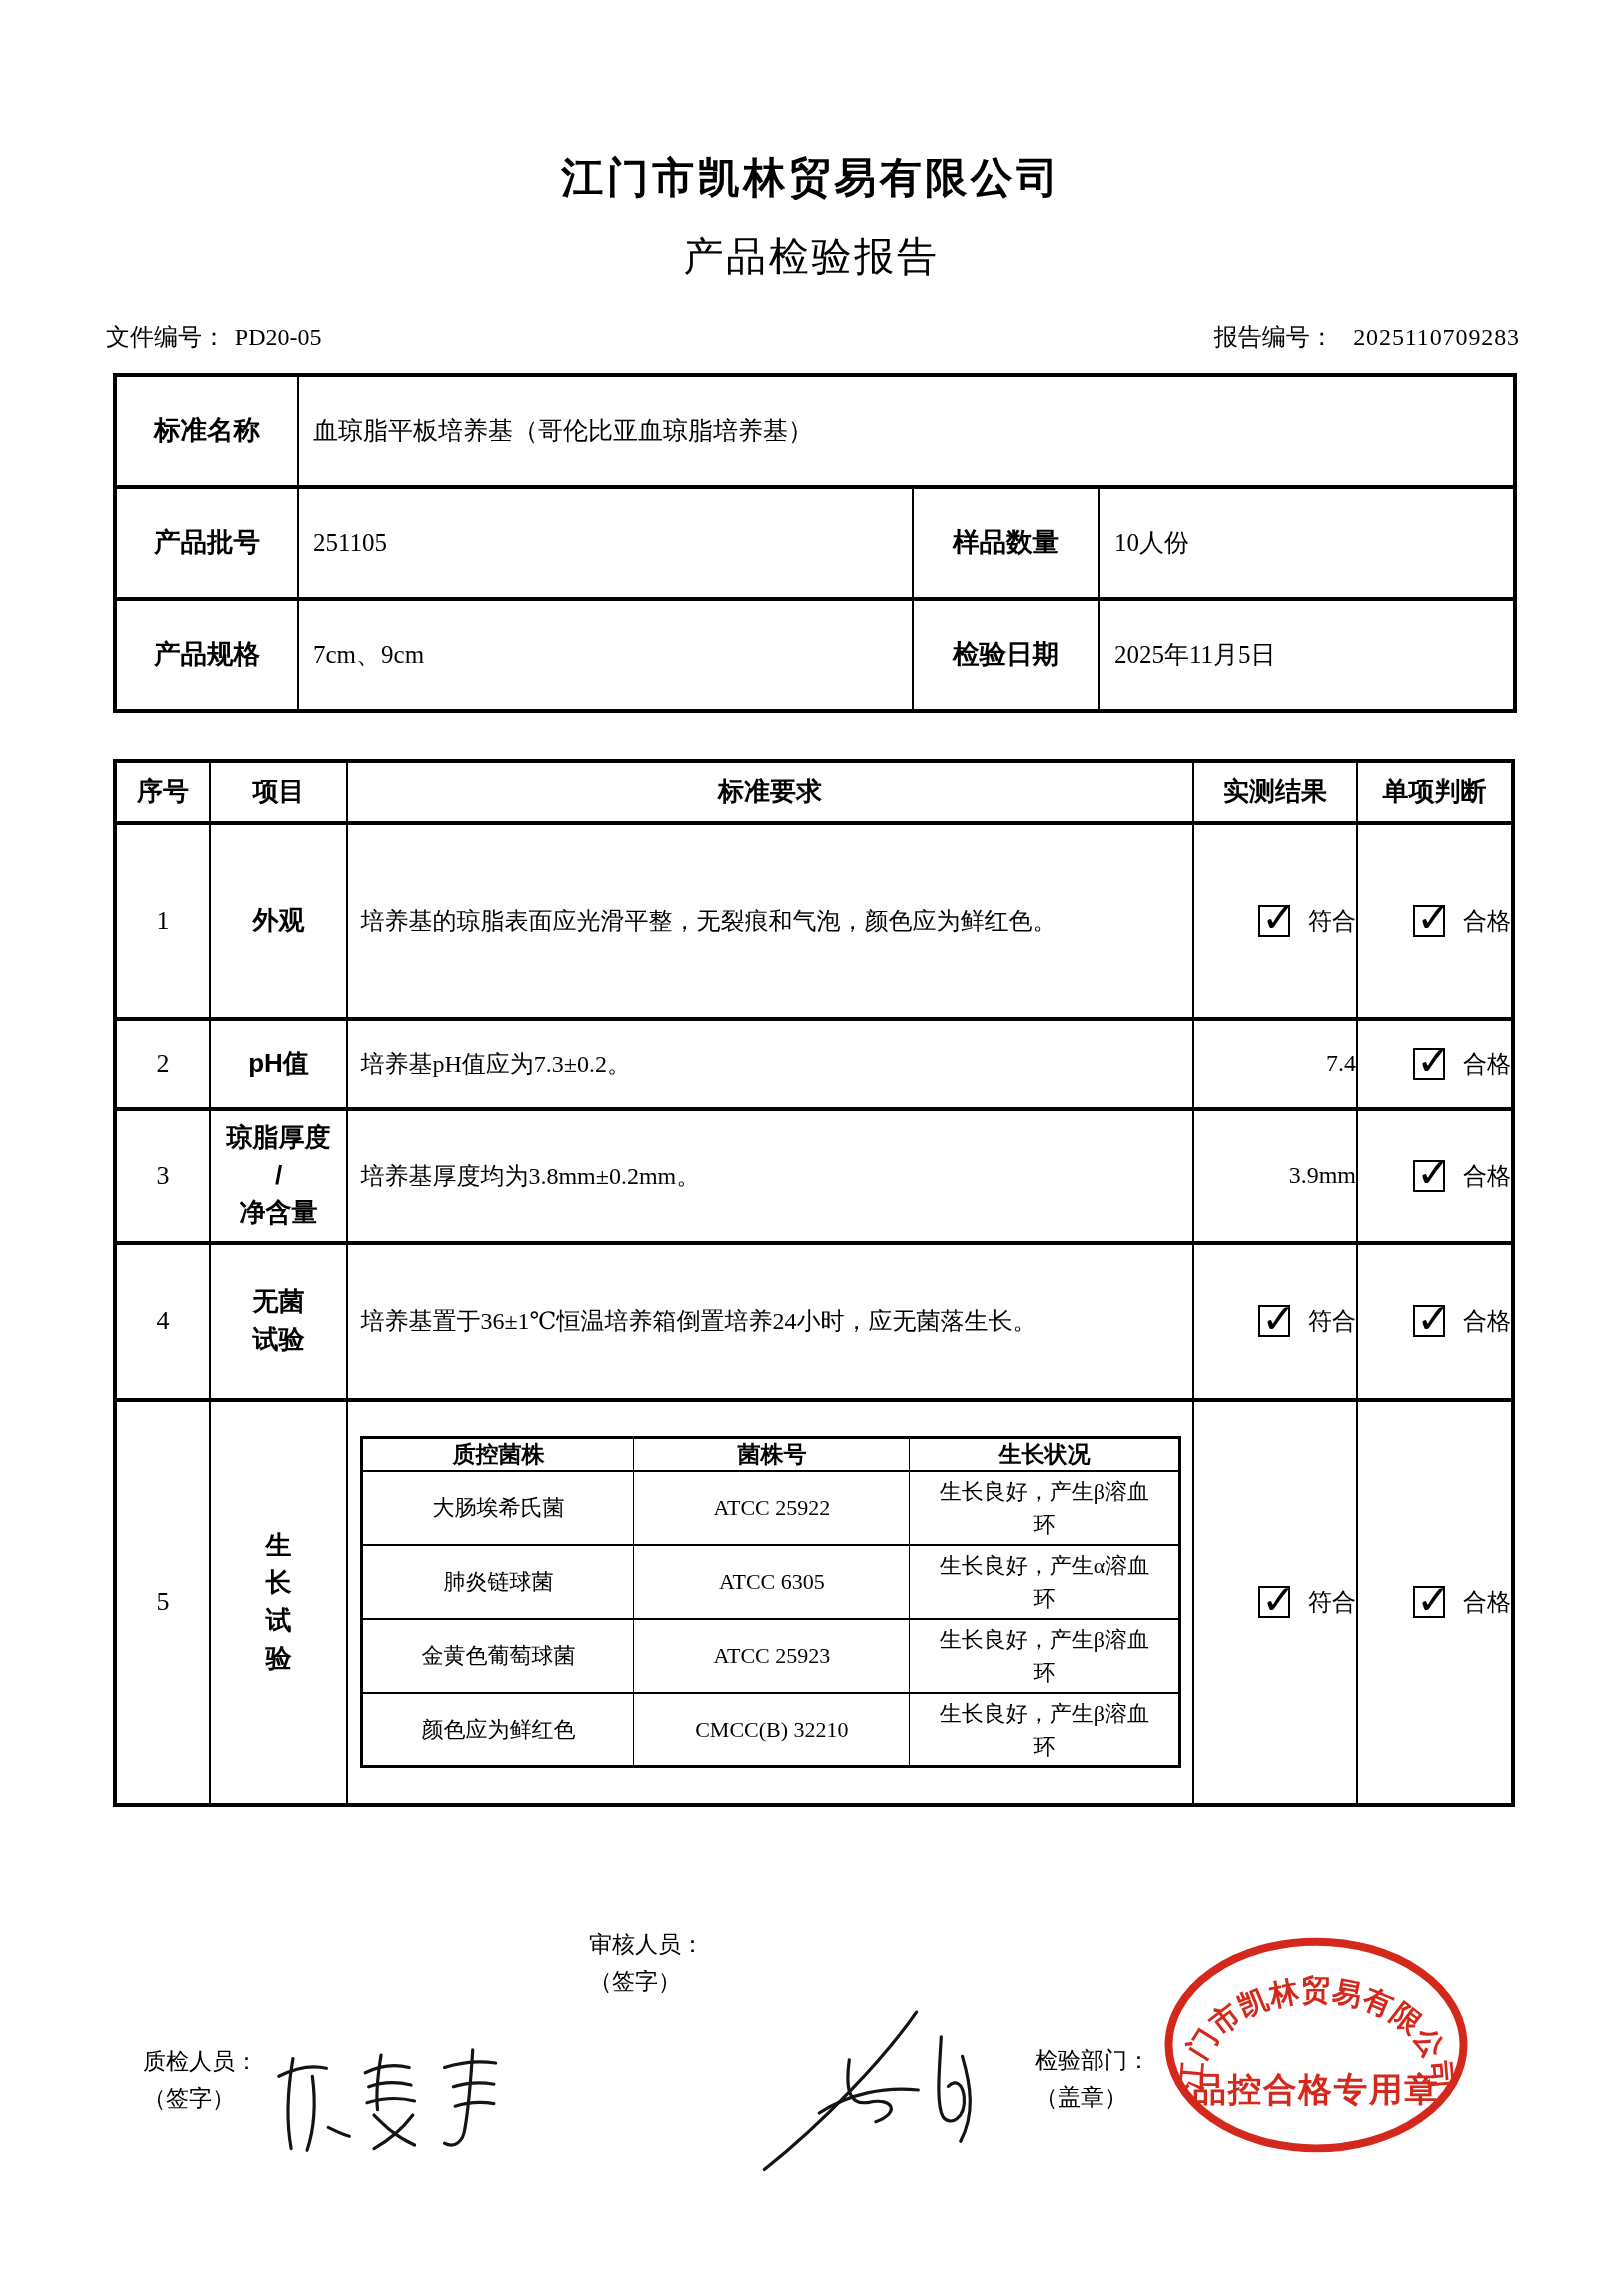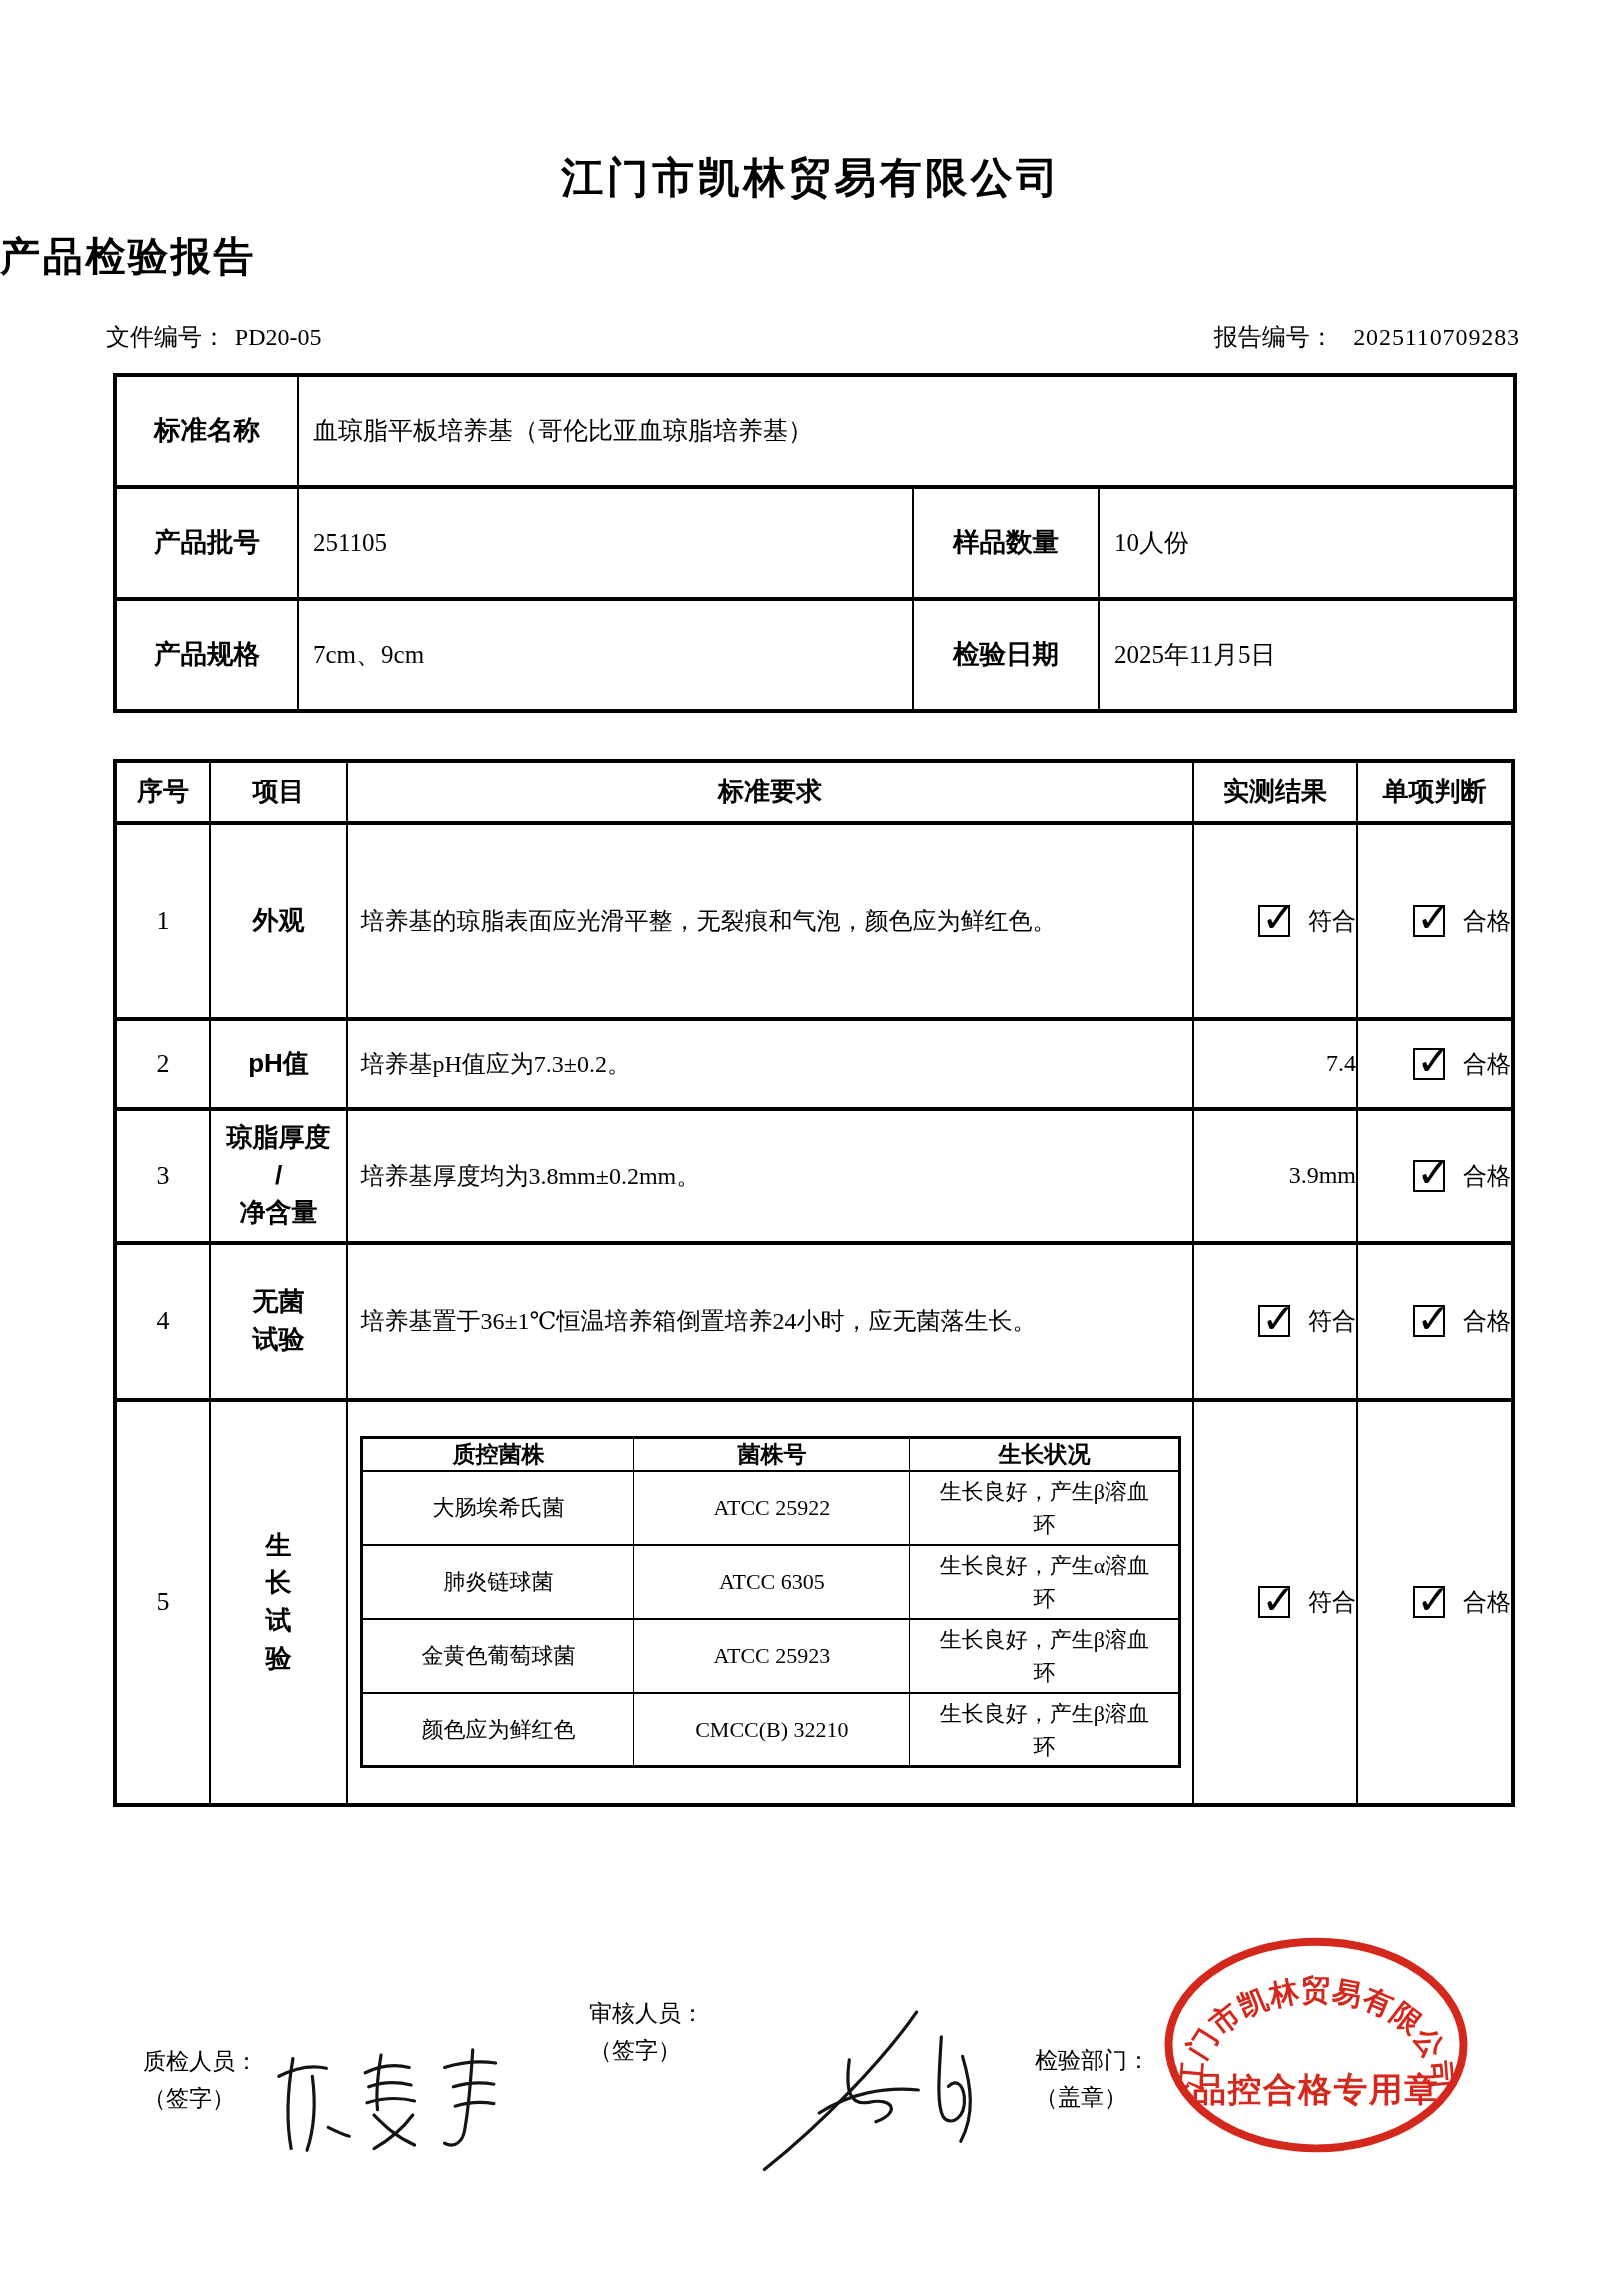--- a/index.html
+++ b/index.html
@@ -14,22 +14,22 @@
     overflow: hidden;
   }
   
   .titles { padding-top: 150px; }
   .company-title {
     margin: 0; text-align: center;
     font-size: 42px; font-weight: 700; letter-spacing: 3.5px;
     font-family: "Liberation Serif", "DejaVu Serif", serif;
   }
   .report-title {
-    margin: 23px 0 0; 
-    font-size: 40px; font-weight: 700; letter-spacing: 2.7px;
+    margin: 23px 0 0; text-align: center;
+    font-size: 40px; font-weight: 400; letter-spacing: 2.7px;
   }
   
   .meta-row {
     display: flex; justify-content: space-between; align-items: baseline;
     margin: 37px 103px 8px 106px;
     font-size: 24px;
   }
   .meta-row .value { margin-left: 8.8px; }
   .meta-row .report-no-group .value { margin-left: 19.5px; letter-spacing: 0.9px; }
   
@@ -317,21 +317,21 @@
     <path d="M122 52 C138 46 154 46 170 50"></path>
     <path d="M120 70 C140 64 158 64 174 68"></path>
     <path d="M128 84 C140 96 152 108 174 118"></path>
     <path d="M172 84 C160 100 146 112 128 122"></path>
     <path d="M208 30 C224 25 246 22 266 25"></path>
     <path d="M240 10 C238 42 236 72 231 100 C229 114 220 122 208 116"></path>
     <path d="M218 52 C234 47 252 47 264 49"></path>
     <path d="M220 74 C236 69 252 69 264 71"></path>
   </svg>
 
-  <div class="foot-label" style="left:589px; top:1996px;">审核人员：
+  <div class="foot-label" style="left:589px; top:1927px;">审核人员：
 （签字）</div>
 
   <svg class="sig-svg" style="left:743px; top:2005px;" width="248" height="177" viewBox="0 0 280 200" role="img">
     <path d="M196 8 C160 60 92 132 24 186"></path>
     <path d="M86 122 C120 100 160 92 198 96"></path>
     <path d="M120 62 C116 92 118 114 142 110 C170 104 178 122 150 132"></path>
     <path d="M224 36 C222 72 218 112 226 126 C234 138 252 128 250 104 C248 88 240 84 232 92"></path>
     <path d="M248 58 C258 92 262 124 246 154"></path>
   </svg>
 

